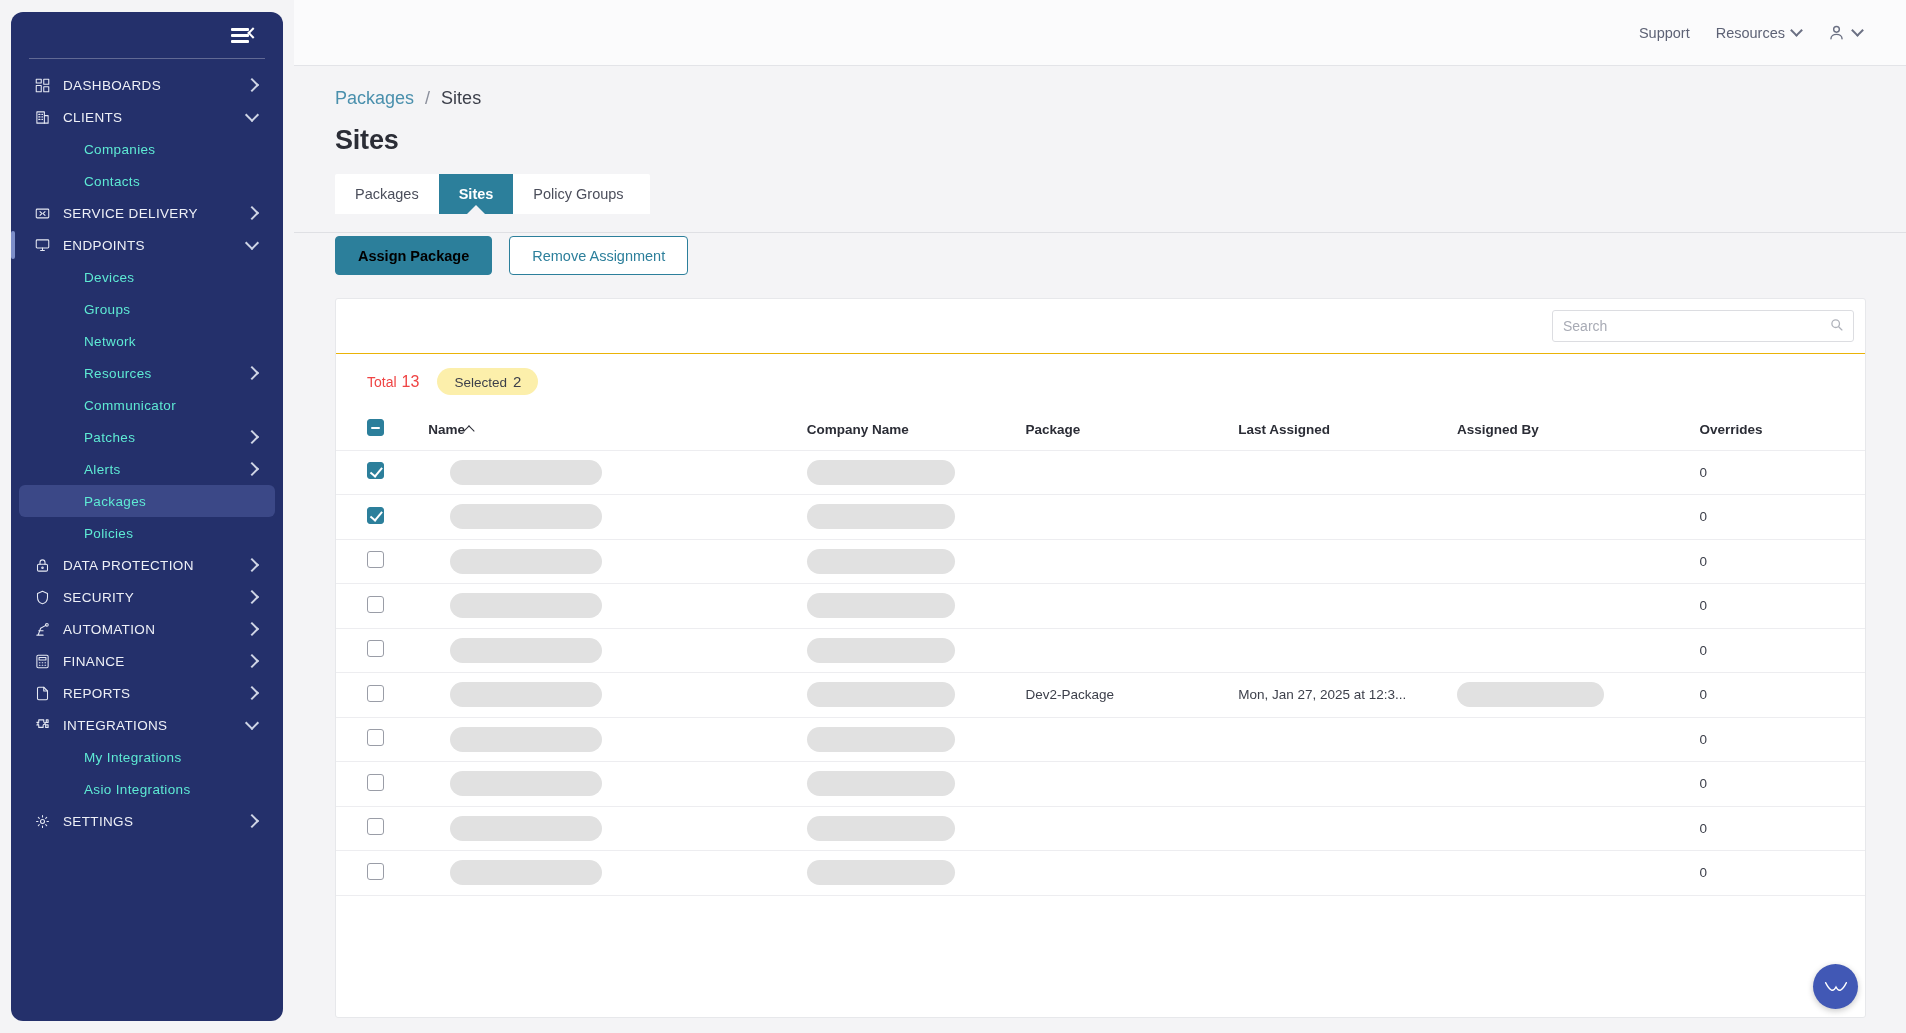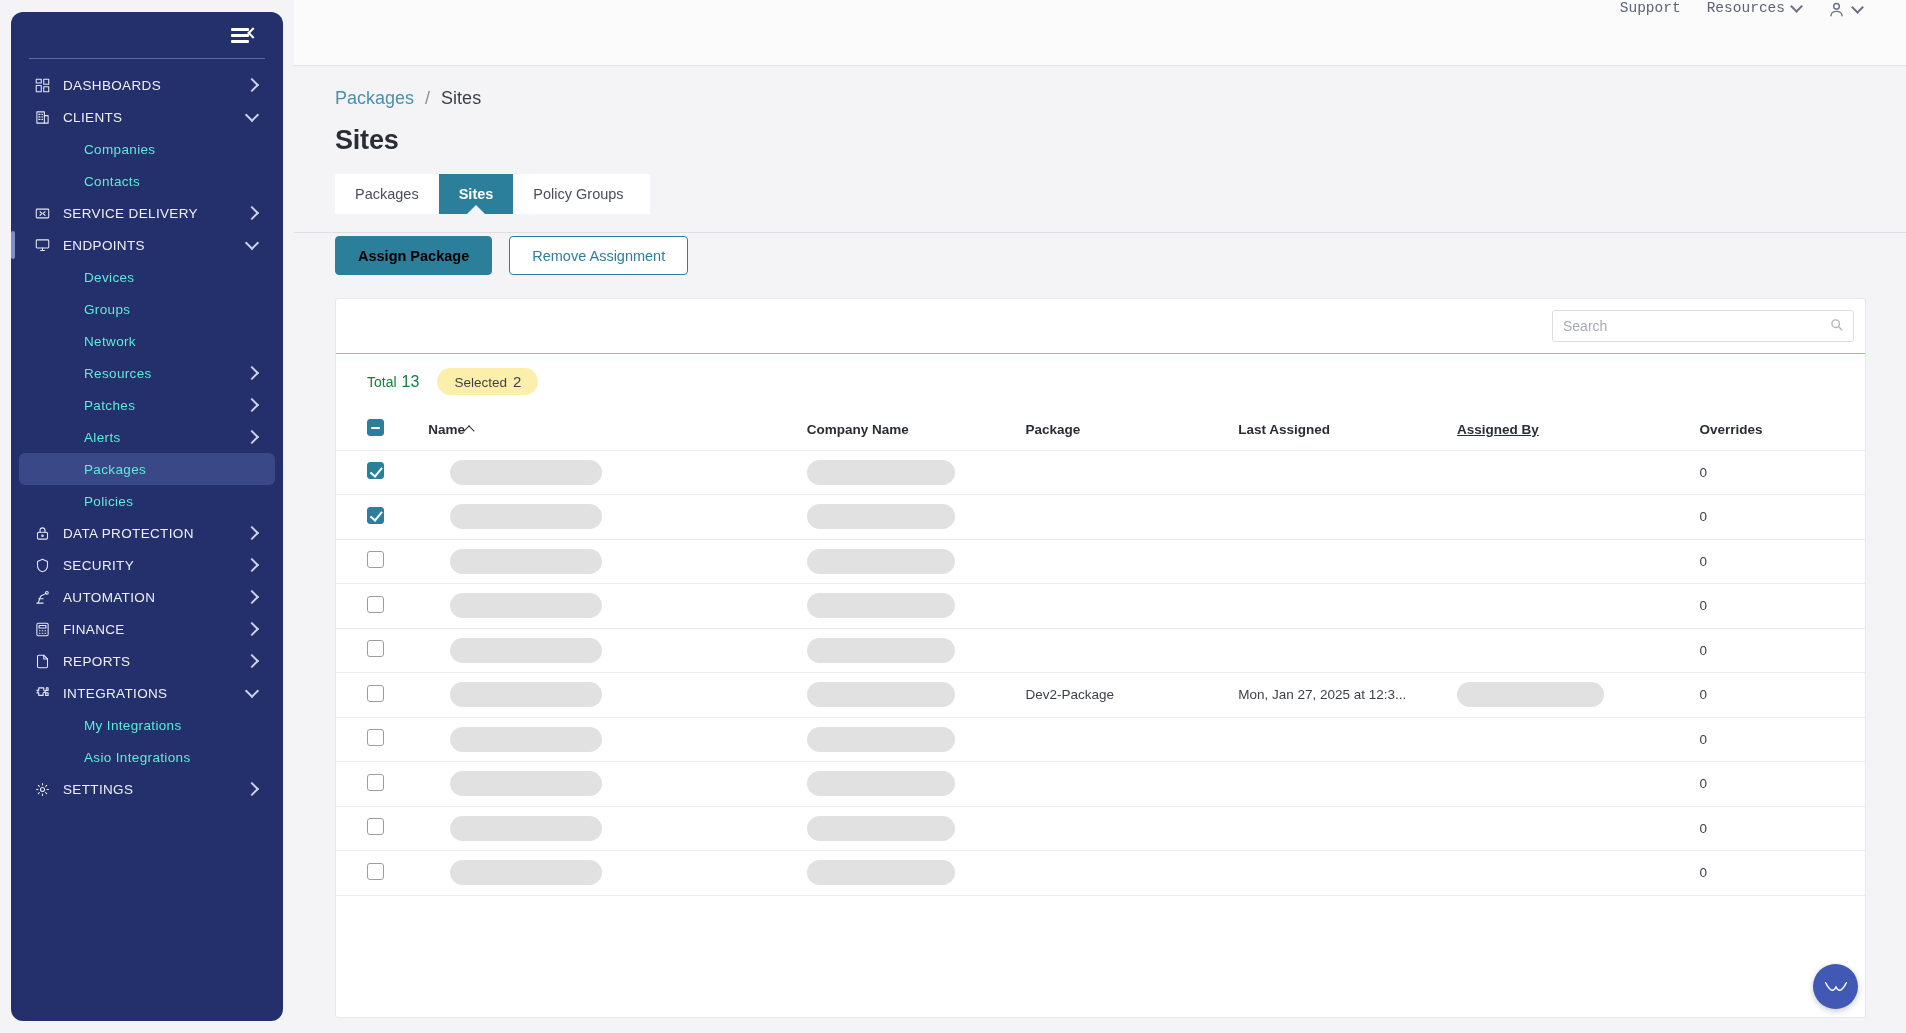--- a/index.html
+++ b/index.html
@@ -74,24 +74,23 @@
     width:4px; height:28px; background:#7d8ec9; border-radius:2px;
   }
   .nav-item.selected { background: #3b4887; }
 
   
   .topbar {
     position: absolute; left: 294px; top: 0;
     width: 1612px; height: 66px;
     background: #fbfbfc;
     border-bottom: 1px solid #e3e4e8;
-    display: flex; align-items: flex-start; justify-content: flex-end;
+    display: flex; align-items: center; justify-content: flex-end;
     padding-right: 44px;
     gap: 26px;
-    font-family: Liberation Mono, monospace;
   }
   .topbar a, .topbar .tb {
     font-size: 14.5px; color: #5d6275; text-decoration: none;
     display: inline-flex; align-items: center; gap: 7px; cursor: pointer;
   }
   .cv {
     width: 9px; height: 9px;
     border-right: 2px solid #6b7083; border-bottom: 2px solid #6b7083;
     transform: rotate(45deg); margin-top: -4px;
   }
@@ -178,41 +177,41 @@
     flex: 1 1 auto; border: none; outline: none;
     font-size: 14px; color: #4a4d58;
     font-family: "Liberation Sans", sans-serif;
   }
   .search-box input::placeholder { color: #a8abb5; }
 
   .summary {
     height: 55px; display: flex; align-items: center; gap: 18px;
     padding-left: 31px;
   }
-  .summary .total { font-size: 14px; color: #15803d; }
+  .summary .total { font-size: 14px; color: #ef4444; }
   .summary .total b { font-size: 16px; font-weight: normal; margin-left: 5px; }
   .pill {
     background: #fcefab; border-radius: 14px;
     padding: 5px 17px; font-size: 13.5px; color: #3c3f4a;
   }
   .pill b { font-size: 15px; font-weight: normal; margin-left: 6px; }
 
   table { width: 100%; border-collapse: collapse; table-layout: fixed; }
   thead th {
     text-align: left; font-size: 13.5px; color: #2b2d36; font-weight: bold;
     height: 41px; border-bottom: 1px solid #ededf0;
     padding: 0;
   }
   thead th .hcell { display: flex; align-items: center; }
   .col-check { width: 78px; padding-left: 31px !important; }
   .col-name { width: 320px; }
   .col-company { width: 185px; }
   .col-package { width: 180px; }
   .col-assigned { width: 185px; }
-  .col-by { width: 205px; text-decoration: underline; }
+  .col-by { width: 205px; }
   .col-over { width: 140px; }
 
   .sort-caret {
     width: 8px; height: 8px;
     border-left: 1.6px solid #2b2d36; border-top: 1.6px solid #2b2d36;
     transform: rotate(45deg); margin-top: 3px;
   }
 
   tbody td {
     height: 44.5px; border-bottom: 1px solid #ededf0;
@@ -326,20 +325,23 @@
         </div>
         <div class="nav-item child">
           <span class="lbl">Groups</span>
         </div>
         <div class="nav-item child">
           <span class="lbl">Network</span>
         </div>
         <div class="nav-item child">
           <span class="lbl">Resources</span>
           <span class="car"></span>
+        </div>
+        <div class="nav-item child">
+          <span class="lbl">Communicator</span>
         </div>
         <div class="nav-item child">
           <span class="lbl">Patches</span>
           <span class="car"></span>
         </div>
         <div class="nav-item child">
           <span class="lbl">Alerts</span>
           <span class="car"></span>
         </div>
         <div class="nav-item child selected">

